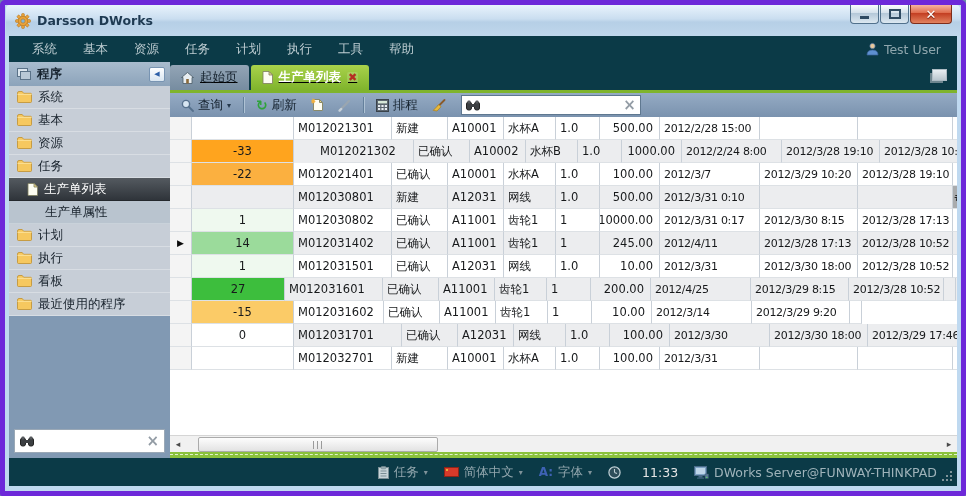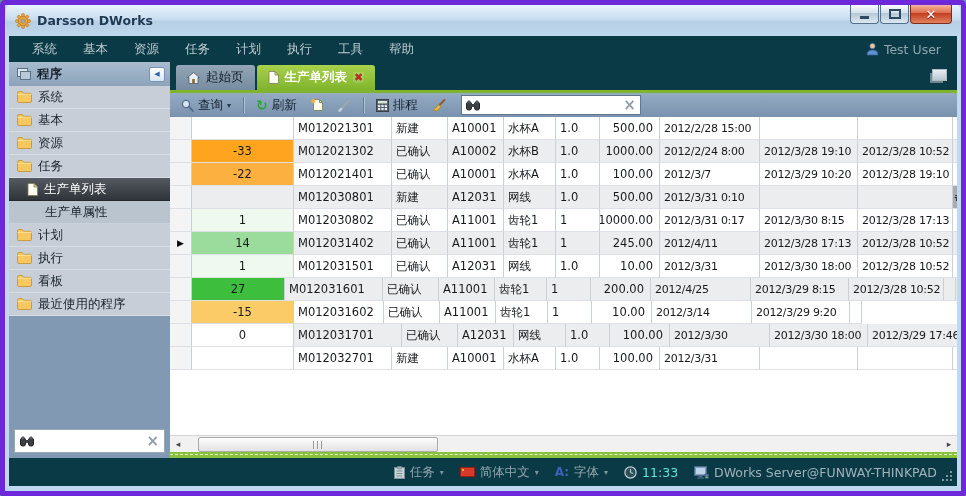--- a/index.html
+++ b/index.html
@@ -33,21 +33,21 @@
   .sb-item{height:22px;display:flex;align-items:center;gap:6px;padding-left:8px;background:#C7CED7;border-bottom:1px solid #D8DDE3;
     color:#17212B;font-size:12.5px;cursor:default;}
   .sb-item.sel{background:linear-gradient(#545A60,#2F343A);color:#fff;border-bottom:1px solid #23282D;padding-left:18px;}
   .sb-item.sub{background:#B9C4CF;padding-left:36px;border-bottom:1px solid #C9D2DA;}
   .sb-fill{flex:1;}
   .sb-search{margin:4px 5px 5px 5px;height:22px;background:#fff;border:1px solid #9AA8B6;display:flex;align-items:center;padding:0 5px;gap:5px;}
   .sb-search input{flex:1;border:none;outline:none;font-size:12px;min-width:10px;background:transparent;}
   .clear-x{color:#939CA5;font-weight:bold;font-size:15px;line-height:14px;cursor:pointer;}
   
   .content{flex:1;display:flex;flex-direction:column;min-width:0;background:#0B3A47;}
-  .tabstrip{height:28px;display:flex;align-items:flex-end;padding-left:6px;position:relative;flex:0 0 auto;}
+  .tabstrip{height:28px;display:flex;align-items:flex-end;padding-left:0;position:relative;flex:0 0 auto;text-decoration:underline;}
   .tab{height:25px;display:flex;align-items:center;gap:6px;padding:0 11px;margin-right:2px;border-radius:3px 3px 0 0;font-size:12.5px;}
   .tab.inactive{background:linear-gradient(#93A5B6,#768CA0);color:#121E29;}
   .tab.active{background:linear-gradient(#A9D24B,#7FB42C);color:#fff;font-weight:bold;}
   .tab-close{color:#B52F22;font-weight:bold;font-size:11px;line-height:11px;background:rgba(255,255,255,.15);border-radius:2px;padding:0 1px;cursor:pointer;}
   .float-ico{position:absolute;right:10px;top:7px;width:13px;height:10px;border:1px solid #AEBCC4;background:linear-gradient(#E8EEF2,#B9C6CE);box-shadow:-3px 3px 0 -1px #6E868F;}
   .greenline{height:3px;background:#7FB42C;flex:0 0 auto;}
   
   .toolbar{height:24px;background:linear-gradient(#95ABC4,#7A92AE);display:flex;align-items:center;padding:0 6px;gap:4px;flex:0 0 auto;}
   .tbtn{display:flex;align-items:center;gap:4px;padding:2px 5px;font-size:12.5px;color:#15222E;border-radius:2px;cursor:pointer;}
   .tsep{width:1px;height:16px;background:#64809C;box-shadow:1px 0 0 #AEC2D4;margin:0 3px;}
@@ -74,21 +74,21 @@
   .harrow{width:16px;height:16px;display:flex;align-items:center;justify-content:center;color:#4A4A4A;font-size:9px;background:#F1F1F1;cursor:pointer;}
   .htrack{flex:1;height:16px;position:relative;}
   .hthumb{position:absolute;left:12px;top:1px;width:238px;height:13px;background:linear-gradient(#FDFDFD,#E2E2E2);border:1px solid #ABABAB;border-radius:2px;display:flex;align-items:center;justify-content:center;cursor:pointer;}
   .hgrip{width:11px;height:8px;background:repeating-linear-gradient(90deg,#9A9A9A 0 1px,transparent 1px 4px);}
   .greenstrip{height:6px;background:#8BC23C;position:relative;flex:0 0 auto;}
   .greenstrip:after{content:"";position:absolute;left:0;right:0;top:2px;border-top:1px dashed rgba(255,255,255,.75);}
   
   .statusbar{height:28px;background:#0B3A47;display:flex;align-items:center;justify-content:flex-end;gap:16px;padding-right:20px;flex:0 0 auto;position:relative;}
   .sb-it{display:flex;align-items:center;gap:5px;color:#93A7AE;font-size:12.5px;cursor:default;}
   .sb-it .caret{color:#7F939A;}
-  .sb-time{color:#5eead4;}
+  .sb-time{color:#e5e5e5;margin-left:16px;}
   .sb-server{color:#9FB3BA;}
   .font-badge{color:#3E62B4;font-weight:bold;font-size:12px;}
   .grip{position:absolute;right:5px;bottom:5px;width:2px;height:2px;background:#7F939A;
     box-shadow:-4px 4px 0 #7F939A,0 4px 0 #7F939A,-8px 8px 0 #7F939A,-4px 8px 0 #7F939A,0 8px 0 #7F939A;transform:translateY(-8px);}
   .icon{display:inline-flex;align-items:center;justify-content:center;}
 </style>
 </head>
 <body>
 
 <div class="window">
@@ -373,21 +373,21 @@
                 <div class="gcell" style="width: 44px;">1.0</div>
                 <div class="gcell c-right" style="width: 60px;">500.00</div>
                 <div class="gcell date" style="width: 100px;">2012/2/28 15:00</div>
                 <div class="gcell date" style="width: 98px;"></div>
                 <div class="gcell date" style="width: 95px;"></div>
                 <div class="gcell" style="width: 12px;"></div>
               </div>
               <div class="grow alt">
                 <div class="gcell ind" style="width: 22px;"></div>
                 <div class="gcell c-center" style="width: 102px; background: rgb(255, 164, 30);">-33</div>
-                <div class="gcell" style="width: 98px;">M012021302</div>
+                <div class="gcell" style="width: 98px; margin-left: 22px;">M012021302</div>
                 <div class="gcell" style="width: 56px;">已确认</div>
                 <div class="gcell" style="width: 56px;">A10002</div>
                 <div class="gcell" style="width: 52px;">水杯B</div>
                 <div class="gcell" style="width: 44px;">1.0</div>
                 <div class="gcell c-right" style="width: 60px;">1000.00</div>
                 <div class="gcell date" style="width: 100px;">2012/2/24 8:00</div>
                 <div class="gcell date" style="width: 98px;">2012/3/28 19:10</div>
                 <div class="gcell date" style="width: 95px;">2012/3/28 10:52</div>
                 <div class="gcell" style="width: 12px;"></div>
               </div>

